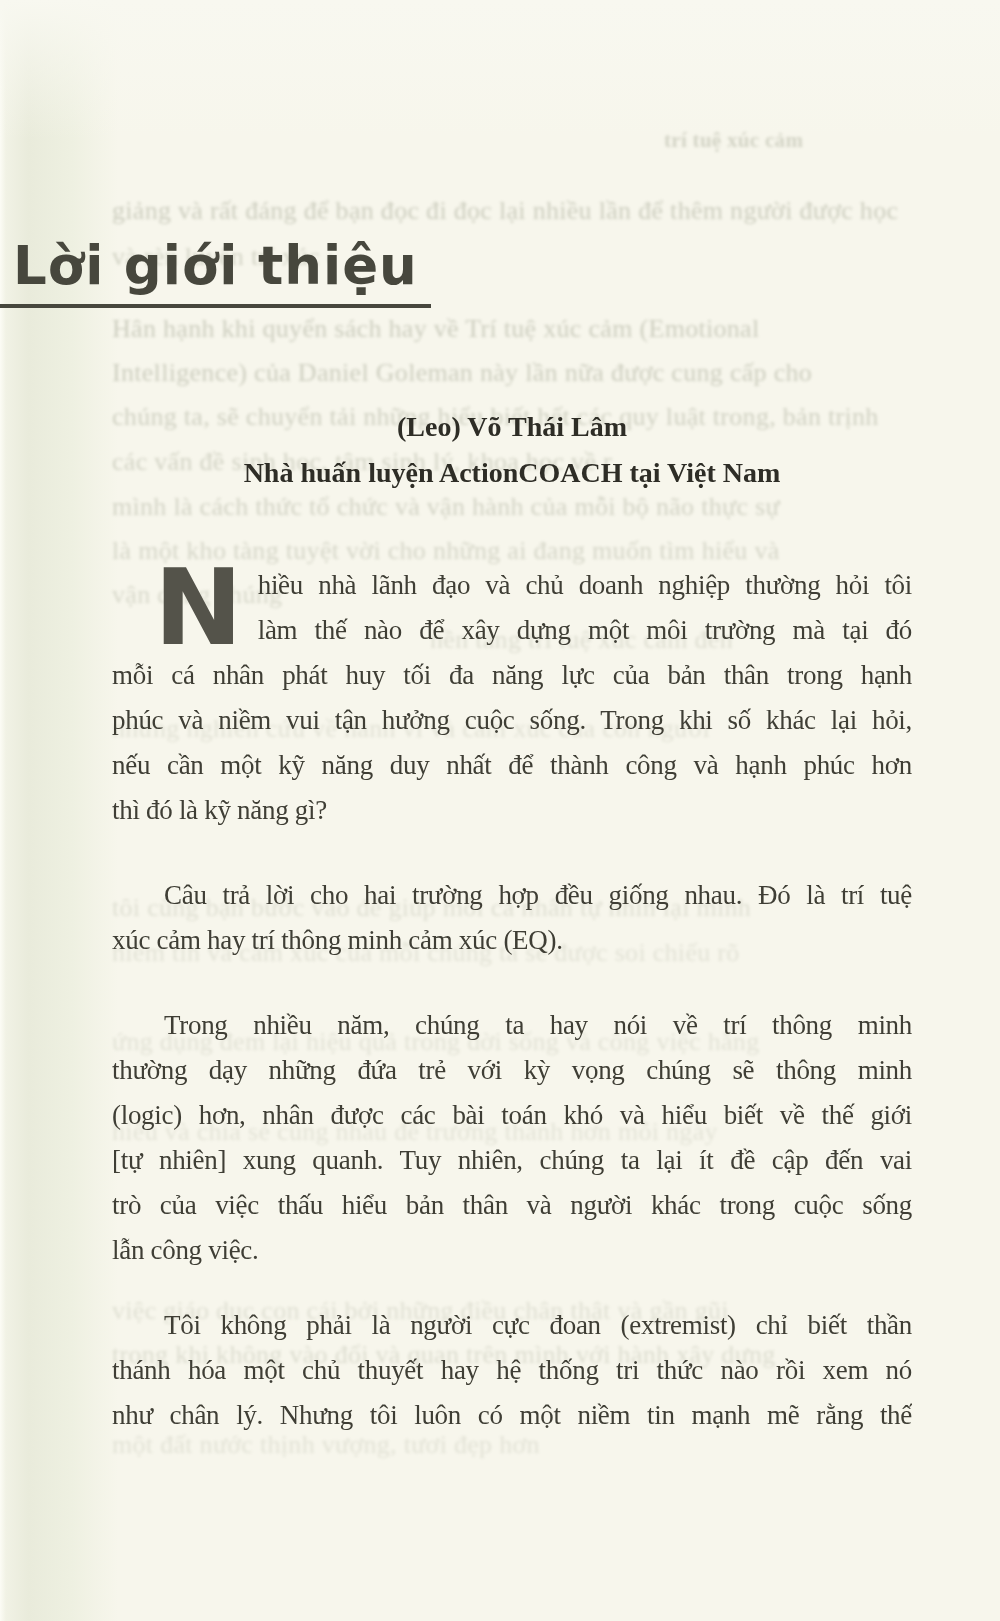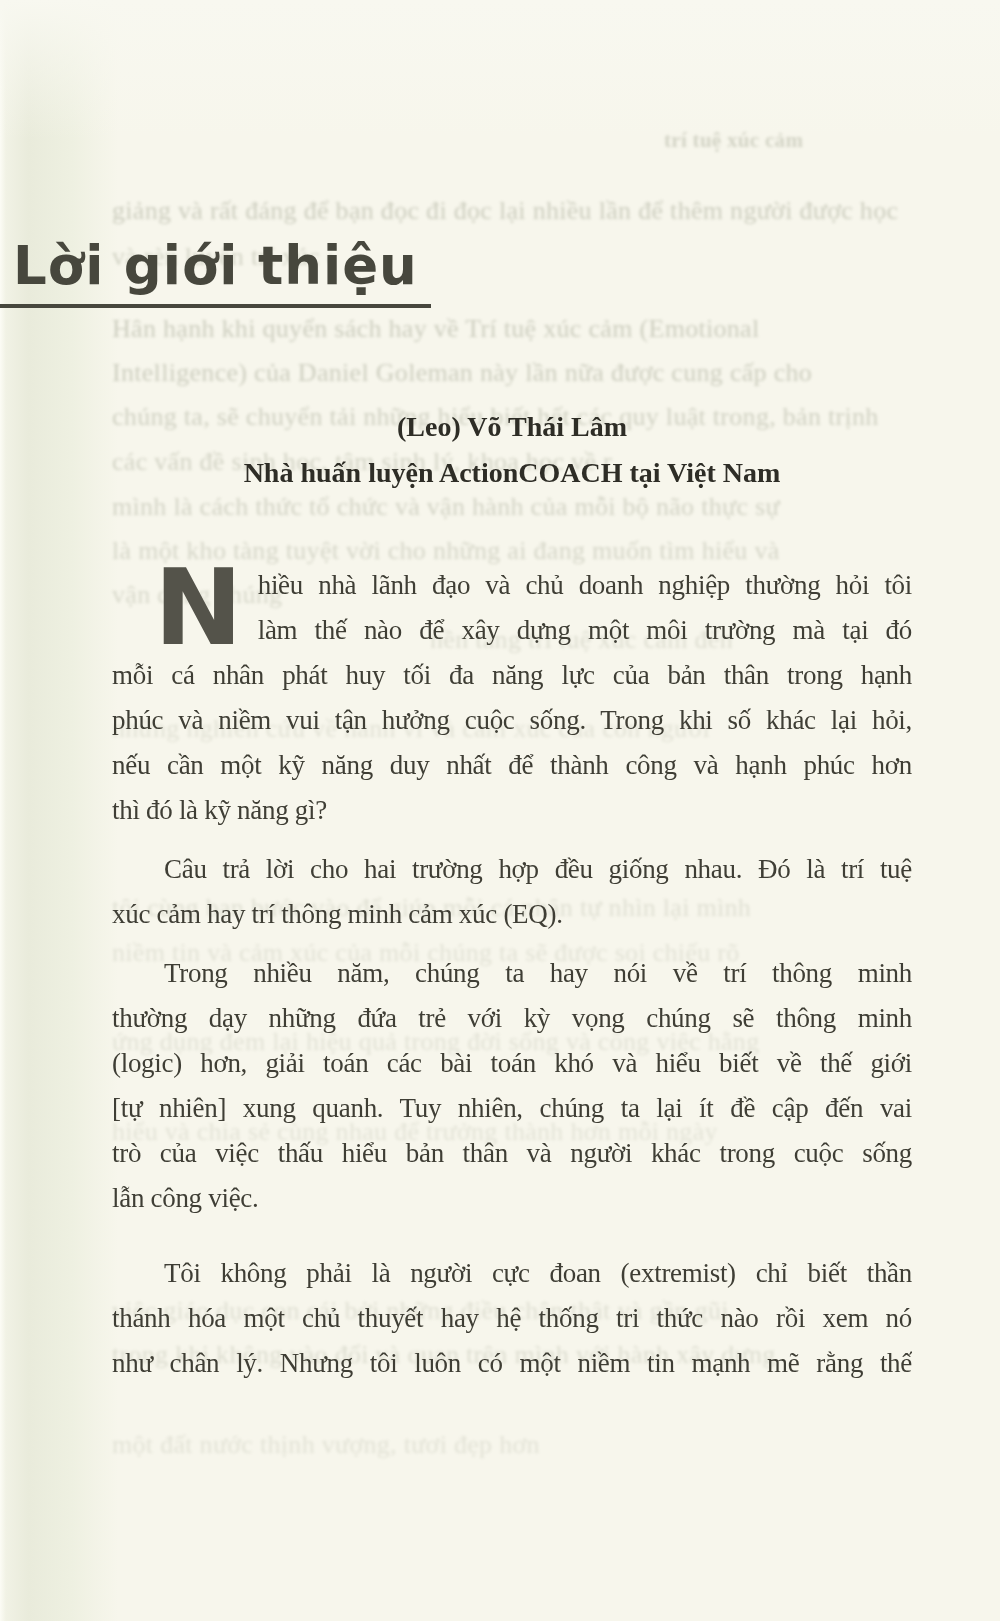--- a/index.html
+++ b/index.html
@@ -46,21 +46,21 @@
     text-align:center;
     font-weight:700;font-size:28px;line-height:46px;
     color:var(--author,#2e2d26);
   }
   .content{
     position:absolute;top:563px;left:112px;right:88px;
     font-size:27px;line-height:45px;letter-spacing:-0.3px;
     color:var(--ink,#3f3e35);
   }
   .para{margin:0;}
-  .para + .para{margin-top:14px;}
+  .para + .para{margin-top:40px;}
   .para.p-last{margin-top:30px;}
   .line{
     height:45px;overflow:hidden;
     text-align:justify;text-align-last:justify;
   }
   .line.last{text-align-last:left;}
   .indent .line:first-child{text-indent:52px;}
   .dropcap{
     float:left;
     font-family:"DejaVu Sans", sans-serif;
@@ -119,21 +119,21 @@
         <div class="line">nếu cần một kỹ năng duy nhất để thành công và hạnh phúc hơn</div>
         <div class="line last">thì đó là kỹ năng gì?</div>
       </div>
       <div class="para indent">
         <div class="line">Câu trả lời cho hai trường hợp đều giống nhau. Đó là trí tuệ</div>
         <div class="line last">xúc cảm hay trí thông minh cảm xúc (EQ).</div>
       </div>
       <div class="para indent">
         <div class="line">Trong nhiều năm, chúng ta hay nói về trí thông minh</div>
         <div class="line">thường dạy những đứa trẻ với kỳ vọng chúng sẽ thông minh</div>
-        <div class="line">(logic) hơn, giải toán các bài toán khó và hiểu biết về thế giới</div>
+        <div class="line">(logic) hơn, nhân được các bài toán khó và hiểu biết về thế giới</div>
         <div class="line">[tự nhiên] xung quanh. Tuy nhiên, chúng ta lại ít đề cập đến vai</div>
         <div class="line">trò của việc thấu hiểu bản thân và người khác trong cuộc sống</div>
         <div class="line last">lẫn công việc.</div>
       </div>
       <div class="para indent p-last">
         <div class="line">Tôi không phải là người cực đoan (extremist) chỉ biết thần</div>
         <div class="line">thánh hóa một chủ thuyết hay hệ thống tri thức nào rồi xem nó</div>
         <div class="line">như chân lý. Nhưng tôi luôn có một niềm tin mạnh mẽ rằng thế</div>
       </div>
     </div>

